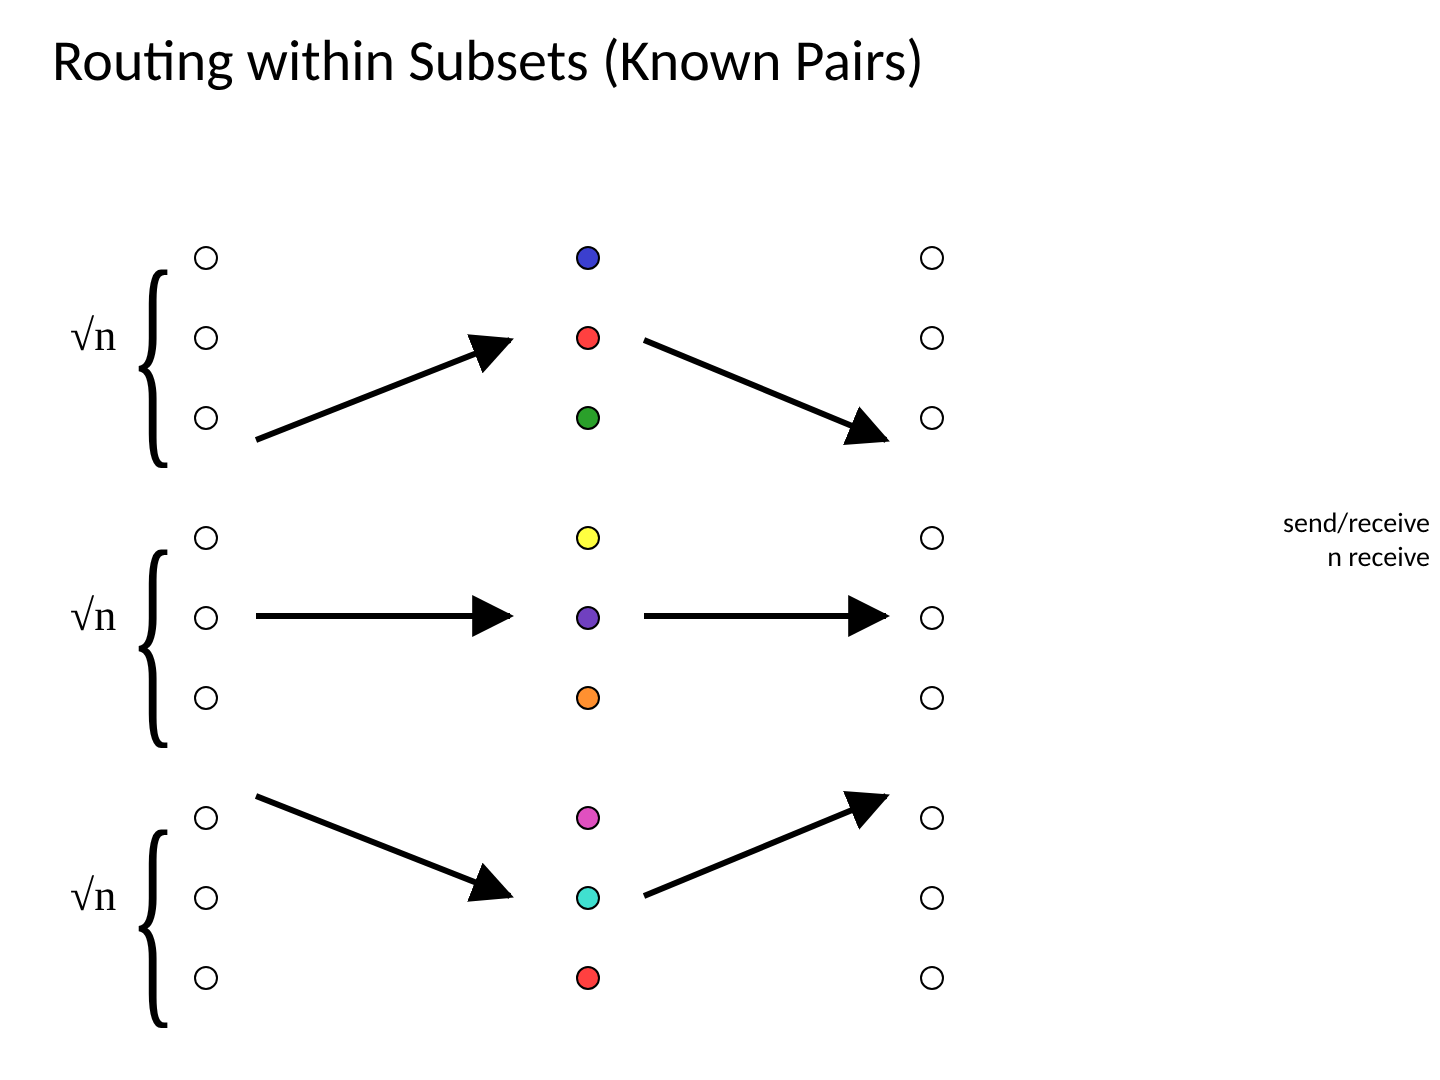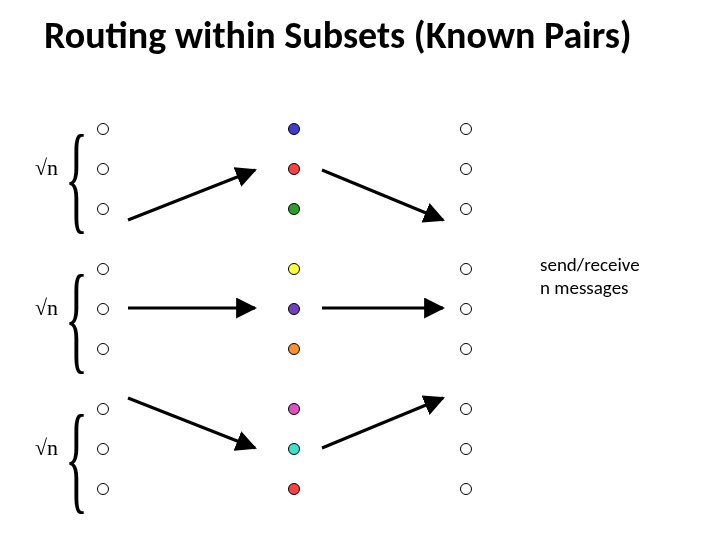--- a/index.html
+++ b/index.html
@@ -6,45 +6,45 @@
     margin: 0;
     padding: 0;
     width: 720px;
     height: 540px;
     background: #fff;
     font-family: Calibri, "Segoe UI", Arial, sans-serif;
     color: #000;
   }
   .title {
     position: absolute;
-    left: 44px;
+    left: 26px;
     top: 12px;
-    font-size: 38px;
-    font-weight: 700;
+    font-size: 29px;
+    font-weight: 400;
   }
   .sqrt-label {
     position: absolute;
     font-family: "Times New Roman", serif;
     font-size: 22px;
   }
   .brace {
     position: absolute;
     font-family: "Times New Roman", serif;
     font-size: 120px;
     line-height: 1;
     transform: scaleX(0.4);
     transform-origin: left center;
   }
   .caption {
     position: absolute;
     left: 540px;
     top: 254px;
     width: 175px;
-    font-size: 19px;
-    text-align: left;
+    font-size: 14px;
+    text-align: right;
     line-height: 1.2;
   }
   .node {
     position: absolute;
     width: 12px;
     height: 12px;
     border-radius: 50%;
     border: 1.5px solid #000;
     box-sizing: border-box;
     background: #fff;
@@ -67,21 +67,21 @@
 <div class="brace" id="br0" style="left: 65px; top: 118px;">{</div>
 
 <div class="sqrt-label" id="lbl1" style="left: 35px; top: 295px;">√n</div>
 <div class="brace" id="br1" style="left: 65px; top: 258px;">{</div>
 
 <div class="sqrt-label" id="lbl2" style="left: 35px; top: 435px;">√n</div>
 <div class="brace" id="br2" style="left: 65px; top: 398px;">{</div>
 
 <div class="caption">
   <span>send/receive</span><br>
-  <span>n messages</span><br>
+  <span>n receive</span><br>
 </div>
 
 <div id="nodes">
     <div class="node" style="left: 97px; top: 123px; background: rgb(255, 255, 255);"></div>
     <div class="node" style="left: 97px; top: 163px; background: rgb(255, 255, 255);"></div>
     <div class="node" style="left: 97px; top: 203px; background: rgb(255, 255, 255);"></div>
     <div class="node" style="left: 288px; top: 123px; background: rgb(59, 63, 207);"></div>
     <div class="node" style="left: 288px; top: 163px; background: rgb(255, 64, 64);"></div>
     <div class="node" style="left: 288px; top: 203px; background: rgb(42, 160, 42);"></div>
     <div class="node" style="left: 460px; top: 123px; background: rgb(255, 255, 255);"></div>

